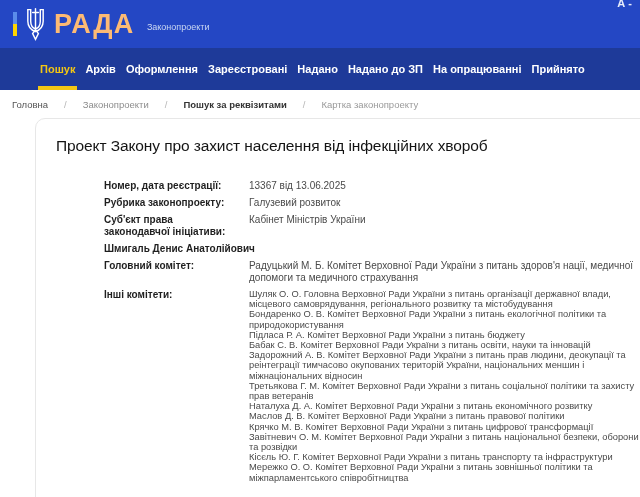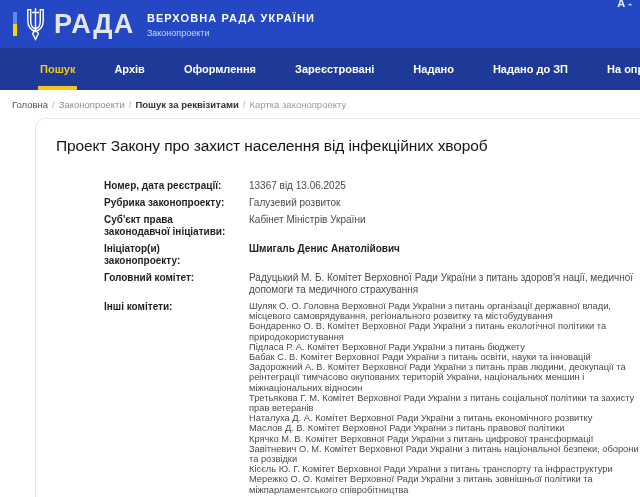--- a/index.html
+++ b/index.html
@@ -6,37 +6,37 @@
   html,body { width:640px; height:497px; overflow:hidden; background:#ffffff;
               font-family:"Liberation Sans", sans-serif; }
 
   
   .top-header { position:relative; height:48px; background:var(--header-bg,#2447c4);
                 display:flex; align-items:center; padding-left:13px; }
   .flag-bar { width:4px; height:24px; display:flex; flex-direction:column; margin-right:7px; }
   .flag-bar .f-blue { flex:1; background:var(--flag-blue,#5b8cea); }
   .flag-bar .f-yellow { flex:1; background:var(--flag-yellow,#ffd500); }
   .trident { width:23px; height:36px; margin-right:7px; }
-  .logo-word { color:#e5e5e5; font-size:27px; font-weight:bold; letter-spacing:1.5px; margin-right:12px; line-height:1; }
+  .logo-word { color:#fdba74; font-size:27px; font-weight:bold; letter-spacing:1.5px; margin-right:12px; line-height:1; }
   .site-titles { display:flex; flex-direction:column; justify-content:center; margin-top:1px; }
   .org-name { color:#fff; font-size:11px; font-weight:bold; letter-spacing:1.1px; }
   .section-name { color:#c9d6f2; font-size:9px; margin-top:4px; }
   .font-size-control { position:absolute; top:-3px; right:8px; color:#e8edfa; font-size:11px; font-weight:bold; }
 
   
   .main-nav { height:42px; background:var(--nav-bg,#1e3a99); display:flex; align-items:stretch;
-              gap:39px; padding-left:40px; }
+              gap:10px; padding-left:40px; }
   .nav-item { position:relative; display:flex; align-items:center; color:#fff; font-size:11px;
               font-weight:bold; cursor:pointer; white-space:nowrap; text-decoration:none; }
   .nav-item.active { color:var(--accent-yellow,#f3c613); }
   .nav-item.active::after { content:""; position:absolute; left:-2px; right:-2px; bottom:0;
               height:4px; background:var(--accent-yellow,#f3c613); }
 
   
-  .breadcrumb { display:flex; align-items:center; gap:4px; padding:9px 0 8px 12px; font-size:9.5px; }
+  .breadcrumb { display:flex; align-items:center; gap:16px; padding:9px 0 8px 12px; font-size:9.5px; }
   .crumb { color:#8d8d8d; text-decoration:none; white-space:nowrap; }
   .crumb.dark { color:#555; }
   .crumb.emphasis { color:#333; font-weight:bold; }
   .crumb.current { color:#9a9a9a; }
   .crumb-sep { color:#b5b5b5; }
 
   
   .card { margin-left:35px; width:625px; min-height:382px; background:#fff;
           border:1px solid #e7e7e7; border-radius:10px 0 0 0; padding:18px 18px 10px 20px; }
   .bill-title { font-size:15.5px; font-weight:normal; color:#141414; letter-spacing:-0.1px;
@@ -59,21 +59,20 @@
   </div>
   <svg class="trident" viewBox="0 0 24 36" fill="none" stroke="#ffffff" stroke-width="1.5" stroke-linecap="round">
     <path d="M4 3 h3 v12 c0 5 2 7 5 8 3-1 5-3 5-8 V3 h3"></path>
     <path d="M4 3 v12 c0 6 3 9 8 11 5-2 8-5 8-11 V3"></path>
     <path d="M12 2 v22"></path>
     <path d="M9 6 h6"></path>
     <path d="M12 24 l-3 4 3 6 3-6 z"></path>
   </svg>
   <div class="logo-word">РАДА</div>
   <div class="site-titles">
-    <div class="org-name">ВЕРХОВНА РАДА УКРАЇНИ</div>
     <div class="section-name">Законопроекти</div>
   </div>
   <div class="font-size-control">А -</div>
 </header>
 
 <nav class="main-nav">
     <a class="nav-item active">Пошук</a>
     <a class="nav-item">Архів</a>
     <a class="nav-item">Оформлення</a>
     <a class="nav-item">Зареєстровані</a>
@@ -103,21 +102,20 @@
         </div>
         <div class="field-row">
           <div class="field-label">Рубрика законопроекту:</div>
           <div class="field-value">Галузевий розвиток</div>
         </div>
         <div class="field-row">
           <div class="field-label">Суб'єкт права законодавчої ініціативи:</div>
           <div class="field-value">Кабінет Міністрів України</div>
         </div>
         <div class="field-row">
-          <div class="field-label">Ініціатор(и) законопроекту:</div>
           <div class="field-value strong">Шмигаль Денис Анатолійович</div>
         </div>
         <div class="field-row">
           <div class="field-label">Головний комітет:</div>
           <div class="field-value">Радуцький М. Б. Комітет Верховної Ради України з питань здоров'я нації, медичної допомоги та медичного страхування</div>
         </div>
         <div class="field-row">
           <div class="field-label">Інші комітети:</div>
           <div class="field-value">
             <div class="committee-line">Шуляк О. О. Головна Верховної Ради України з питань організації державної влади, місцевого самоврядування, регіонального розвитку та містобудування</div>

